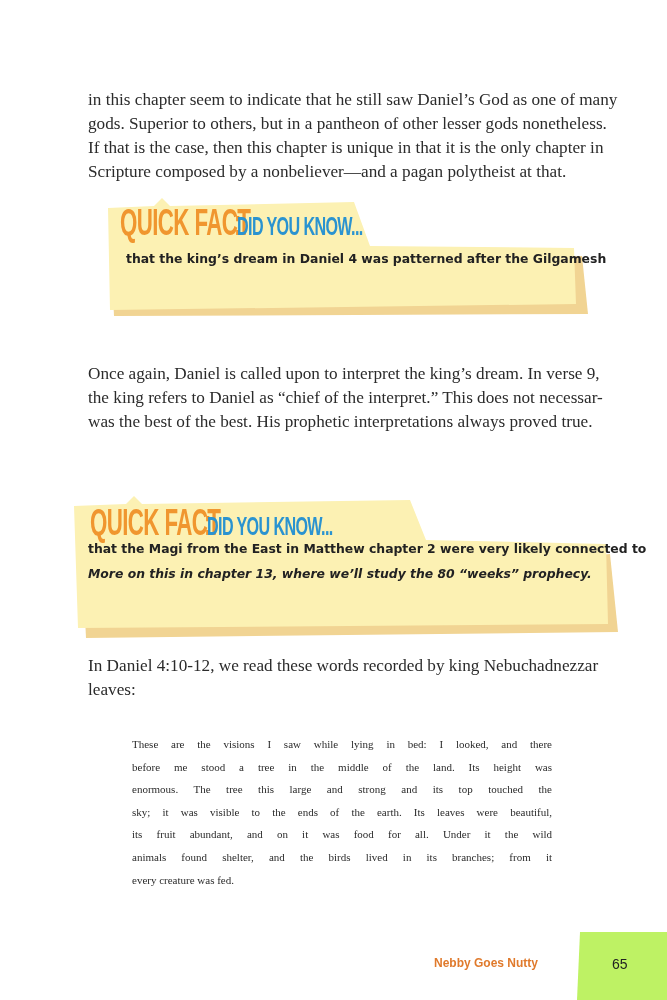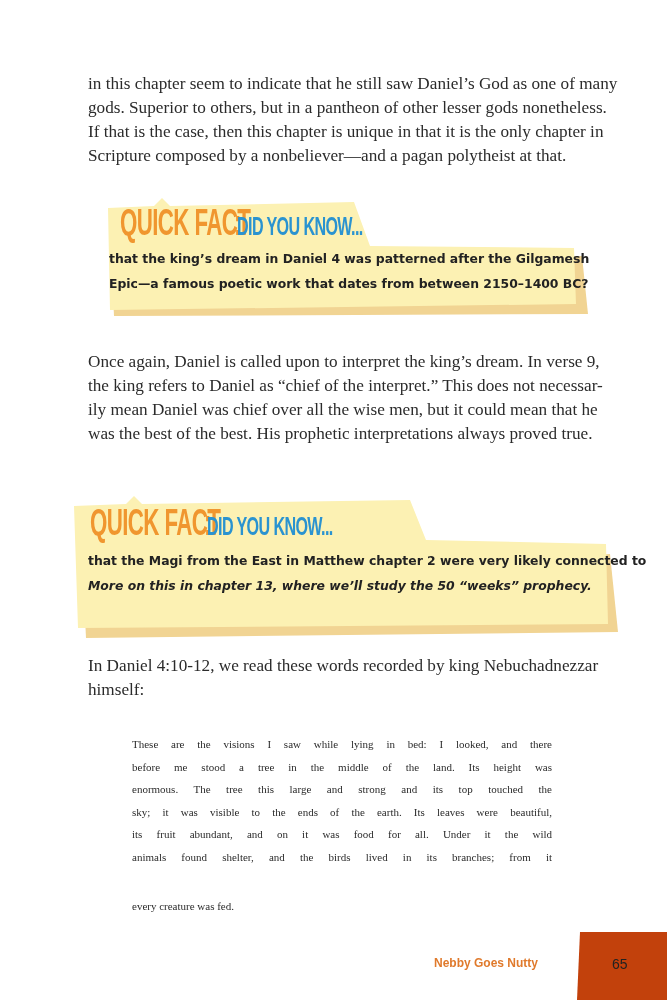--- a/index.html
+++ b/index.html
@@ -3,82 +3,80 @@
 <meta charset="utf-8">
 <style>
   html, body { margin:0; padding:0; }
   body { width:667px; height:1000px; position:relative; background:#ffffff; overflow:hidden; }
   .serif { font-family:"Liberation Serif","DejaVu Serif",serif; color:#2b2b2b; }
   .para { position:absolute; left:88px; width:505px; font-size:17.2px; line-height:24px; text-align:justify; }
   .para .ln { display:block; white-space:nowrap; text-align-last:justify; }
   .para .ln.last { text-align-last:left; }
   .quote { position:absolute; left:132px; width:420px; font-size:11px; line-height:22.6px; }
   .quote .ln { display:block; white-space:nowrap; text-align:justify; text-align-last:justify; }
-  .quote .ln.last { text-align-last:left;margin-top:26px; }
+  .quote .ln.last { text-align-last:left; }
 
   .fact { position:absolute; }
   .fact svg { position:absolute; left:0; top:0; }
   .fact .head { position:absolute; white-space:nowrap; font-family:Liberation Sans, sans-serif; font-weight:bold; letter-spacing:-1px; transform-origin:left top; }
   .fact .qf { color:#f0962f; font-size:36px; display:inline-block; transform:scaleX(0.62); transform-origin:left bottom; }
   .fact .dyk { color:#2a93d0; font-size:26px; display:inline-block; transform:scaleX(0.62); transform-origin:left bottom; }
   .fact .body { position:absolute; font-family:"DejaVu Sans", sans-serif; font-size:12.4px; line-height:25px; color:#222; font-weight:600; white-space:nowrap; }
   .fact .body .it { font-style:italic; }
 
   .footer-title { position:absolute; left:434px; top:956px; font-family:"Liberation Sans", sans-serif; font-size:12px; font-weight:bold; color:#e07a2c; }
-  .page-tab { position:absolute; left:577px; top:932px; width:90px; height:68px; background:#c2410c; clip-path:polygon(3px 0, 100% 0, 100% 100%, 0 100%); }
+  .page-tab { position:absolute; left:577px; top:932px; width:90px; height:68px; background:#bef264; clip-path:polygon(3px 0, 100% 0, 100% 100%, 0 100%); }
   .page-num { position:absolute; left:35px; top:24px; font-family:"Liberation Sans", sans-serif; font-size:14px; color:#222; }
 </style>
 </head>
 <body>
 
-<div class="para serif" style="top:72px;">
+<div class="para serif" style="top:88px;">
   <span class="ln">in this chapter seem to indicate that he still saw Daniel’s God as one of many</span>
   <span class="ln">gods. Superior to others, but in a pantheon of other lesser gods nonetheless.</span>
   <span class="ln">If that is the case, then this chapter is unique in that it is the only chapter in</span>
   <span class="ln last">Scripture composed by a nonbeliever—and a pagan polytheist at that.</span>
 </div>
 
 <div class="fact" style="left:104px; top:196px; width:500px; height:130px;">
   <svg width="500" height="130" viewBox="0 0 500 130">
     <polygon points="8,78 478,60 484,118 10,120" fill="#f1d493"></polygon>
     <polygon points="4,12 50,10 58,2 66,10 250,6 266,50 470,52 472,108 6,114" fill="#fcf1b3"></polygon>
   </svg>
   <div class="head" style="left:16px; top:6px; height:50px;">
     <span class="qf">QUICK FACT</span><span class="qf" style="margin-left:-96px;">:</span><span class="dyk" style="margin-left:-8px;">DID YOU KNOW...</span>
   </div>
-  <div class="body" style="left:5px; top:50px;">
+  <div class="body" style="left:22px; top:50px;">
     <div>that the king’s dream in Daniel 4 was patterned after the Gilgamesh</div>
-    <div>Epic—a famous poetic work that dates from between 2150–1400 BC?</div>
   </div>
 </div>
 
-<div class="para serif" style="top:350px;">
+<div class="para serif" style="top:362px;">
   <span class="ln">Once again, Daniel is called upon to interpret the king’s dream. In verse 9,</span>
   <span class="ln">the king refers to Daniel as “chief of the interpret.” This does not necessar-</span>
-  <span class="ln">ily mean Daniel was chief over all the wise men, but it could mean that he</span>
   <span class="ln last">was the best of the best. His prophetic interpretations always proved true.</span>
 </div>
 
 <div class="fact" style="left:70px; top:496px; width:560px; height:150px;">
   <svg width="560" height="150" viewBox="0 0 560 150">
     <polygon points="14,100 540,58 548,136 16,142" fill="#f1d493"></polygon>
     <polygon points="4,10 56,8 64,0 72,8 340,4 356,44 536,48 538,128 8,132" fill="#fcf1b3"></polygon>
   </svg>
   <div class="head" style="left:20px; top:6px; height:50px;">
     <span class="qf">QUICK FACT</span><span class="qf" style="margin-left:-96px;">:</span><span class="dyk" style="margin-left:-8px;">DID YOU KNOW...</span>
   </div>
-  <div class="body" style="left:18px; top:52px;">
+  <div class="body" style="left:18px; top:40px;">
     <div>that the Magi from the East in Matthew chapter 2 were very likely connected to</div>
-    <div class="it">More on this in chapter 13, where we’ll study the 50 “weeks” prophecy.</div>
+    <div class="it">More on this in chapter 13, where we’ll study the 80 “weeks” prophecy.</div>
   </div>
 </div>
 
 <div class="para serif" style="top:654px;">
   <span class="ln">In Daniel 4:10-12, we read these words recorded by king Nebuchadnezzar</span>
-  <span class="ln last">himself:</span>
+  <span class="ln last">leaves:</span>
 </div>
 
 <div class="quote serif" style="top:733px;">
   <span class="ln">These are the visions I saw while lying in bed: I looked, and there</span>
   <span class="ln">before me stood a tree in the middle of the land. Its height was</span>
   <span class="ln">enormous. The tree this large and strong and its top touched the</span>
   <span class="ln">sky; it was visible to the ends of the earth. Its leaves were beautiful,</span>
   <span class="ln">its fruit abundant, and on it was food for all. Under it the wild</span>
   <span class="ln">animals found shelter, and the birds lived in its branches; from it</span>
   <span class="ln last">every creature was fed.</span>

